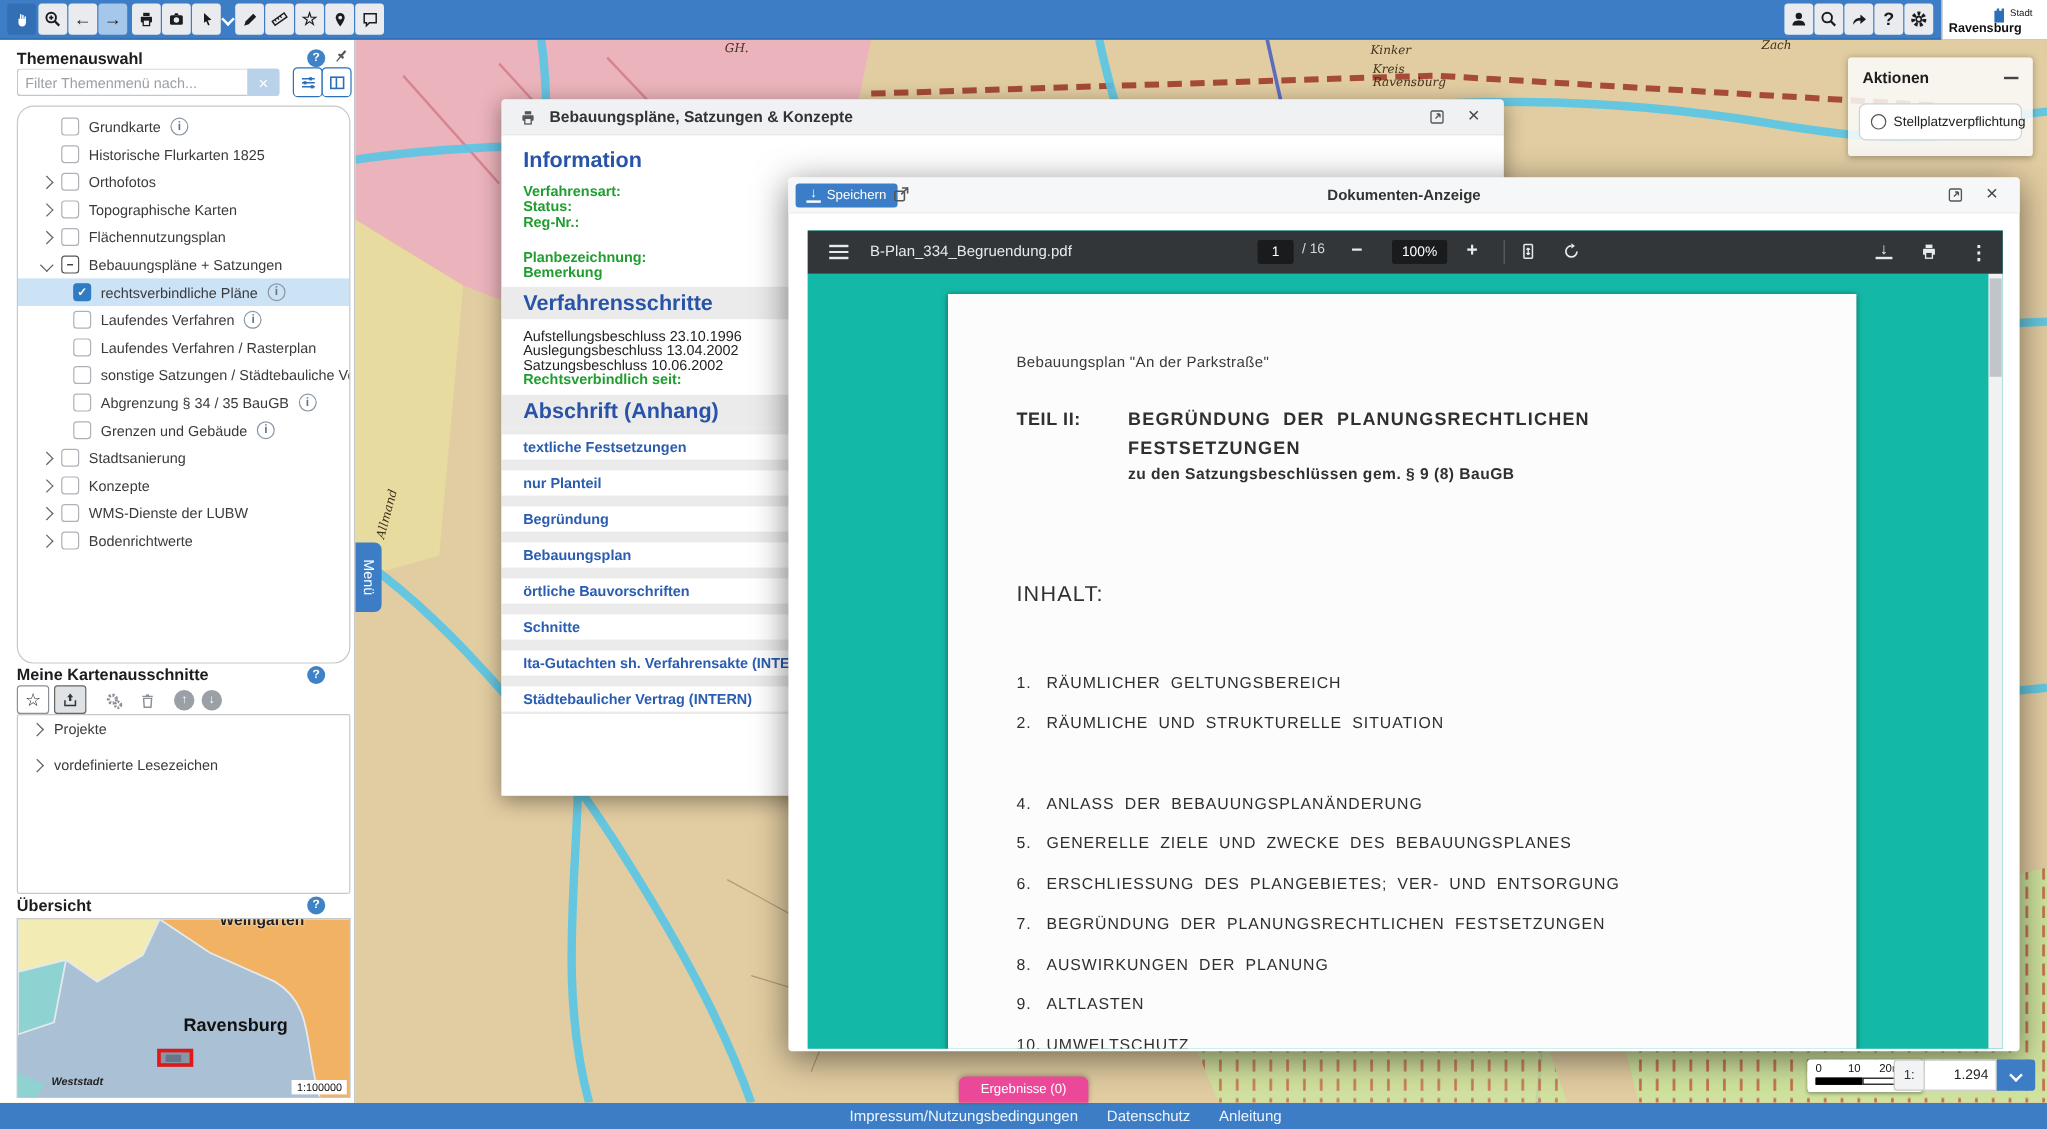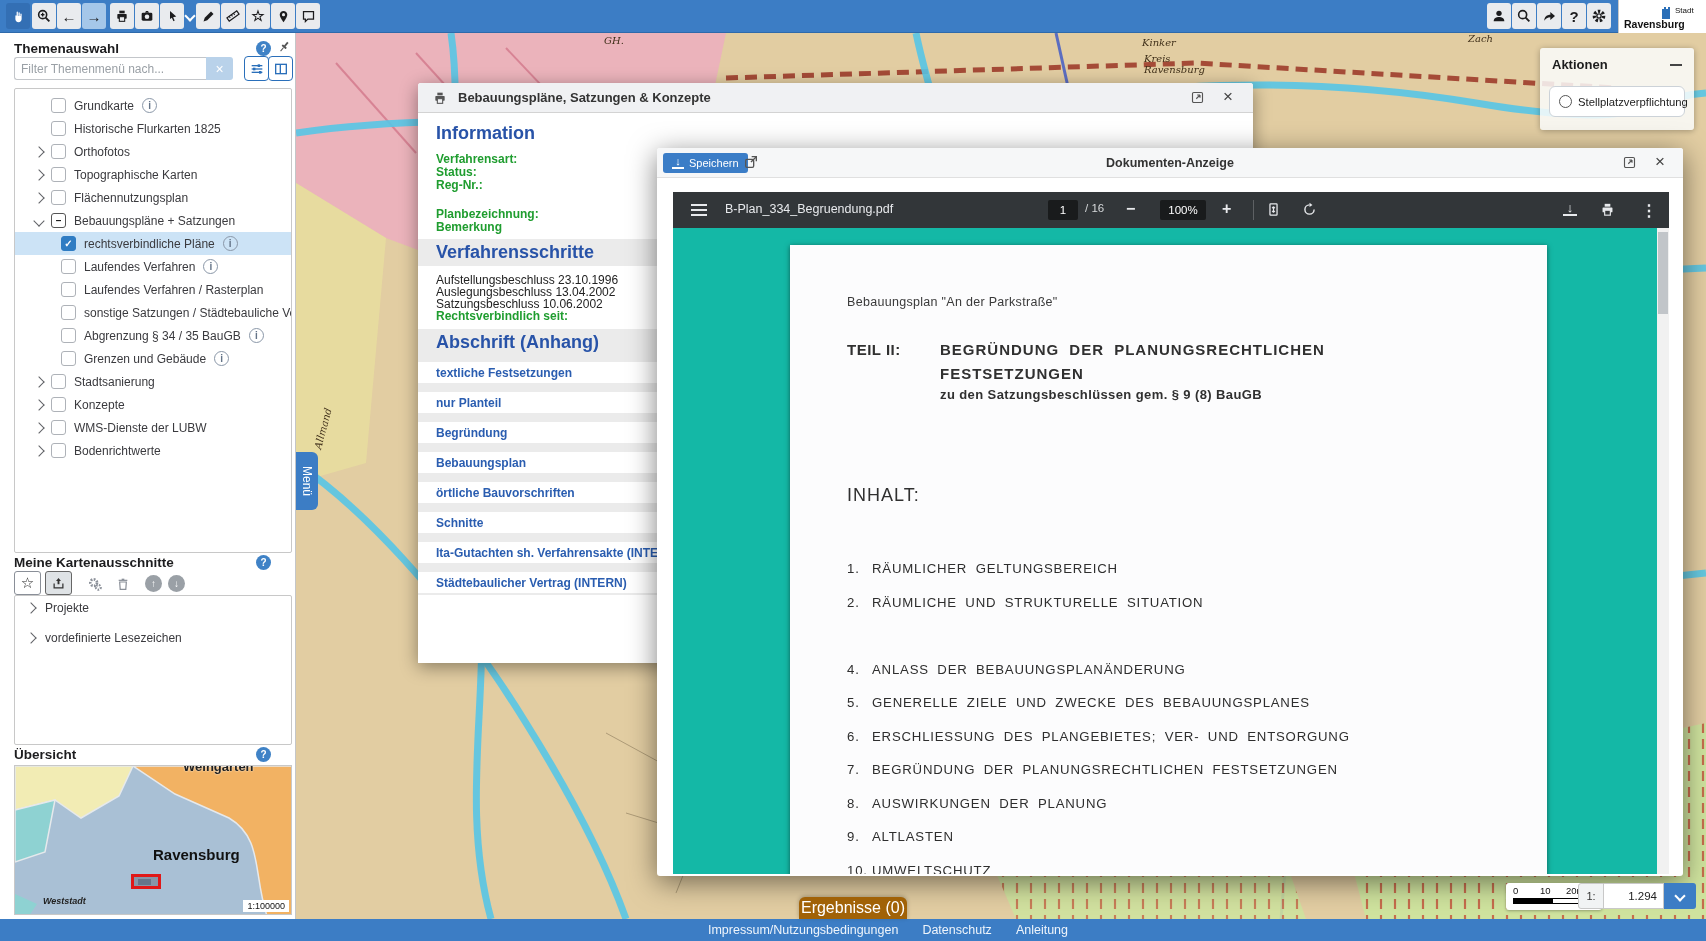--- a/index.html
+++ b/index.html
@@ -26,21 +26,21 @@
         display:inline-flex;align-items:center;justify-content:center}
   .help::after{content:"?"}
   #filterInput{position:absolute;left:14px;top:24px;width:192px;height:23px;border:1px solid #c3c6ca;border-right:none;
         border-radius:3px 0 0 3px;padding:0 6px;font-size:12px;color:#444;font-family:"Liberation Sans",sans-serif}
   #filterInput::placeholder{color:#9aa0a6}
   #filterClear{position:absolute;left:206px;top:24px;width:27px;height:23px;background:#b9d2ea;border-radius:0 3px 3px 0;
         color:#fff;font-size:14px;display:flex;align-items:center;justify-content:center}
   #filterClear::after{content:"×"}
   .sqbtn{position:absolute;top:23px;width:25px;height:25px;border:1.5px solid #2a6fba;border-radius:4px;background:#fff;
         display:flex;align-items:center;justify-content:center}
-  #treebox{position:absolute;left:14px;top:55px;width:278px;height:465px;border:1px solid #c8c8c8;border-radius:2px;overflow:hidden;background:#fff}
+  #treebox{position:absolute;left:14px;top:55px;width:278px;height:465px;border:1px solid #c8c8c8;border-radius:14px;overflow:hidden;background:#fff}
   .trow{display:flex;align-items:center;height:23px;gap:8px;padding-left:20px;font-size:12px;color:#3a3a3e;white-space:nowrap}
   .trow.child{padding-left:46px}
   .trow.sel{background:#cce3f6}
   .cv{width:8px;height:8px;border-right:1.6px solid #606266;border-bottom:1.6px solid #606266;flex:none}
   .cv.r{transform:rotate(-45deg)} .cv.d{transform:rotate(45deg)}
   .sp{width:8px;flex:none}
   .cb{width:15px;height:15px;border:1px solid #aeb2b8;border-radius:3px;background:#fff;flex:none;
       display:flex;align-items:center;justify-content:center;font-size:10px}
   .cb.chk{background:#2f7cc3;border-color:#2f7cc3;color:#fff;font-weight:bold}
   .cb.chk::after{content:"✓"}
@@ -123,22 +123,22 @@
   #actions{position:absolute;left:1540px;top:48px;width:154px;height:82px;z-index:6;background:rgba(250,251,252,.85);
       border-radius:3px;box-shadow:0 1px 6px rgba(0,0,0,.3)}
   #actions .ttl{position:absolute;left:12px;top:9px;font-size:13px;font-weight:bold;color:#1c1c1c}
   .minw{width:12px;height:2px;background:#444}
   #optbox{position:absolute;left:9px;top:38px;width:136px;height:31px;background:#fff;border:1px solid #ccd2d8;border-radius:6px;
       display:flex;align-items:center;gap:6px;padding-left:9px}
   .radio{width:13px;height:13px;border:1.6px solid #555;border-radius:50%;background:#fff;flex:none}
   #optbox span{font-size:11.3px;color:#222}
 
   
-  #results{position:absolute;left:799px;top:897px;width:108px;height:22px;z-index:12;background:#a16207;border-radius:6px 6px 0 0;
-      color:#fff;font-size:16px;display:flex;align-items:center;justify-content:center;box-shadow:0 -1px 4px rgba(0,0,0,.25)}
+  #results{position:absolute;left:799px;top:897px;width:108px;height:22px;z-index:12;background:#ec4899;border-radius:6px 6px 0 0;
+      color:#fff;font-size:11px;display:flex;align-items:center;justify-content:center;box-shadow:0 -1px 4px rgba(0,0,0,.25)}
   #footer{position:absolute;left:0;bottom:0;width:1706px;height:22px;background:#3c7dc5;z-index:11;
       display:flex;align-items:center;justify-content:center;gap:24px}
   #footer a{color:#eef4fb;font-size:12.5px;text-decoration:none}
   #scalebox{position:absolute;left:1506px;top:883px;width:96px;height:27px;background:#fff;border-radius:3px;z-index:12;
       box-shadow:0 1px 3px rgba(0,0,0,.3);font-size:9.5px;color:#111}
   #scalebox .t0{position:absolute;left:7px;top:2px} #scalebox .t1{position:absolute;left:34px;top:2px} #scalebox .t2{position:absolute;left:60px;top:2px}
   #segA{position:absolute;left:7px;top:15px;width:39px;height:6px;background:#000;border:1px solid #000}
   #segB{position:absolute;left:46px;top:15px;width:39px;height:6px;background:#fff;border:1px solid #000}
   #ratio{position:absolute;left:1578px;top:883px;height:26px;z-index:12;display:flex}
   #ratioPre{width:26px;height:26px;background:#f1f3f4;border:1px solid #c8c8c8;border-radius:3px 0 0 3px;

